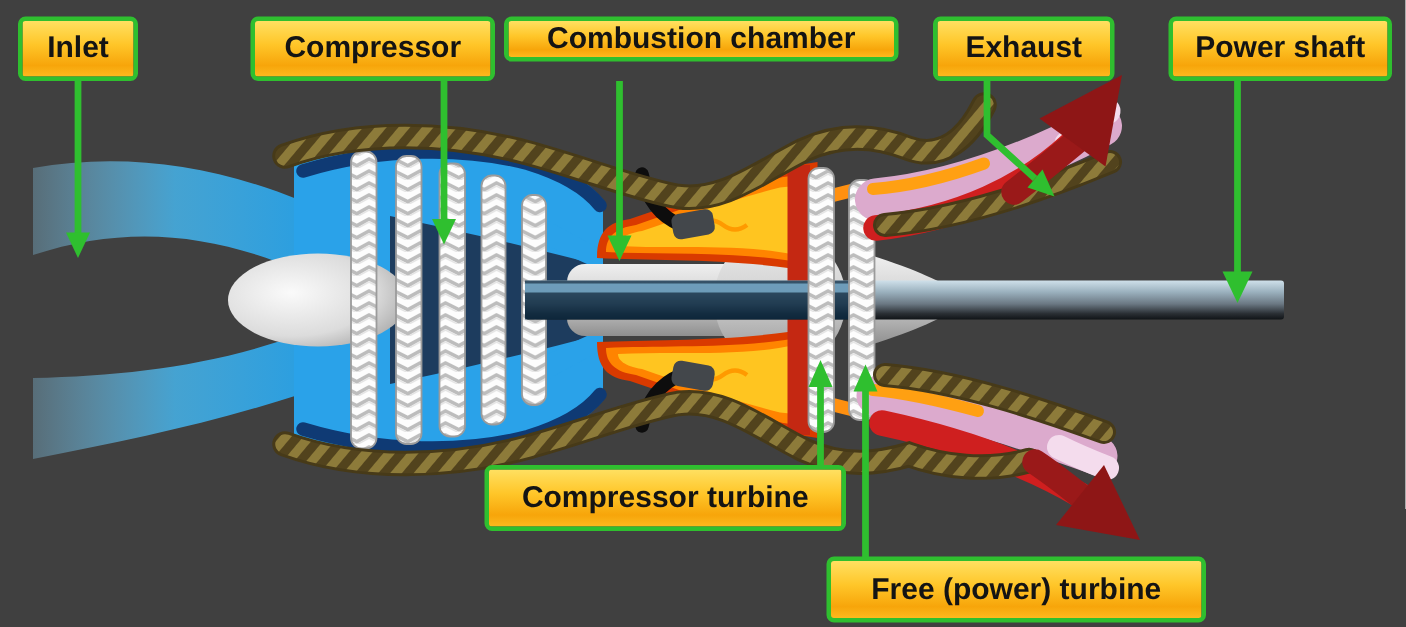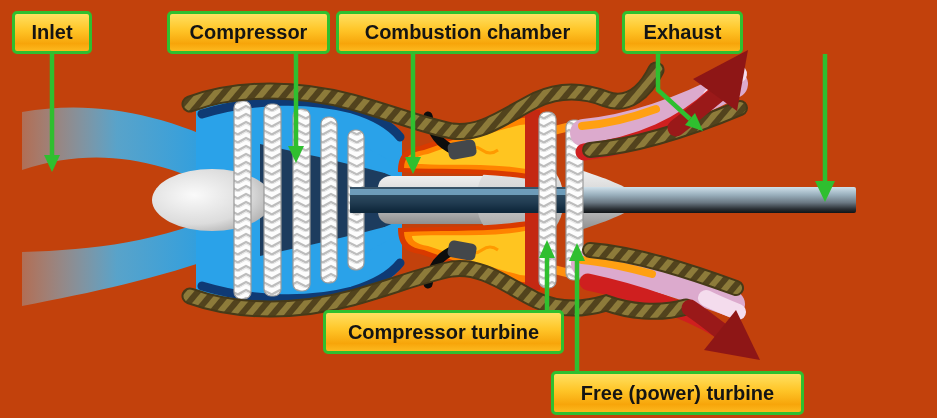--- a/index.html
+++ b/index.html
@@ -1,30 +1,30 @@
 <!DOCTYPE html>
 <html><head>
 <meta charset="utf-8">
 <style>
   html,body{margin:0;padding:0;background:#ffffff;}
   #stage{
-    position:relative;width:937px;height:418px;background:#c2410c;overflow:hidden;
+    position:relative;width:937px;height:418px;background:#404040;overflow:hidden;
     font-family:"Liberation Sans",sans-serif;
   }
   #engine-svg{position:absolute;left:0;top:0;}
   .label{
     position:absolute;box-sizing:border-box;display:flex;align-items:center;justify-content:center;
     border:3px solid #2fbf2f;border-radius:5px;
     background:linear-gradient(180deg,#ffe061 0%,#ffc629 42%,#f7a50a 80%,#fdb91e 100%);
     color:#141414;font-size:20px;font-weight:600;white-space:nowrap;
     text-shadow:0 0 0 rgba(0,0,0,0);
   }
   .lbl-inlet{left:12px;top:11px;width:80px;height:43px;}
   .lbl-compressor{left:167px;top:11px;width:163px;height:43px;}
-  .lbl-combustion{left:336px;top:11px;width:263px;height:43px;}
+  .lbl-combustion{left:336px;top:11px;width:263px;height:30px;}
   .lbl-exhaust{left:602px;top:11px;width:121px;height:43px;margin-left:20px;}
   .lbl-power-shaft{left:779px;top:11px;width:149px;height:43px;}
   .lbl-compressor-turbine{left:323px;top:310px;width:241px;height:44px;}
   .lbl-free-turbine{left:551px;top:371px;width:253px;height:44px;text-align:right;}
 </style>
 </head>
 <body>
 
 <div id="stage">
 
@@ -176,15 +176,16 @@
         <line x1="577" y1="372" x2="577" y2="260"></line>
         <polygon stroke="none" points="577,243 569,261 585,261"></polygon>
       </g>
     </g>
   </svg>
 
   <div class="label lbl-inlet">Inlet</div>
   <div class="label lbl-compressor">Compressor</div>
   <div class="label lbl-combustion">Combustion chamber</div>
   <div class="label lbl-exhaust">Exhaust</div>
+  <div class="label lbl-power-shaft">Power shaft</div>
   <div class="label lbl-compressor-turbine">Compressor turbine</div>
   <div class="label lbl-free-turbine">Free (power) turbine</div>
 </div>
 
 </body></html>

